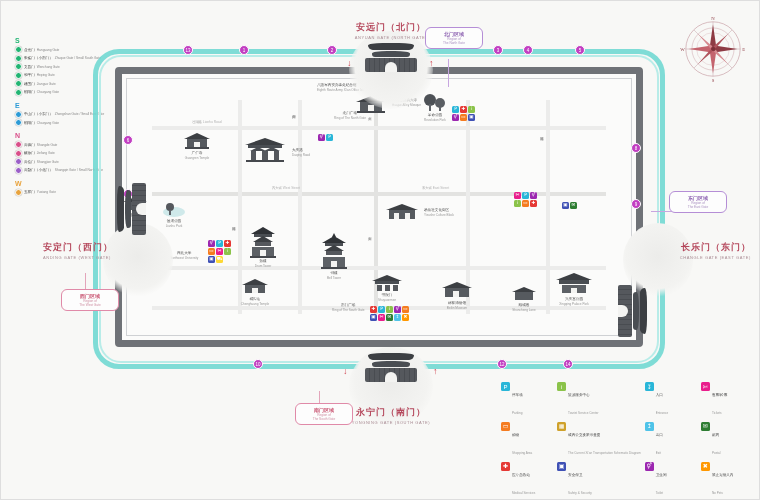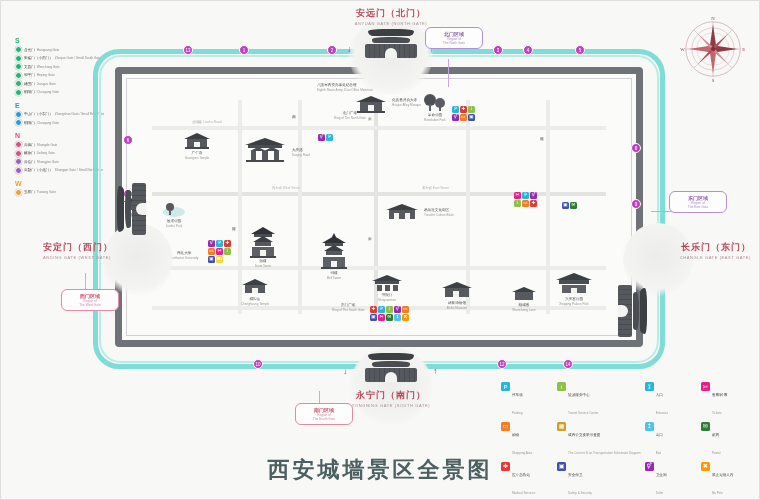--- a/index.html
+++ b/index.html
@@ -461,40 +461,40 @@
     <div class="nmark" style="left:30px;top:140px">7</div>
     <div class="nmark" style="left:538px;top:94px">8</div>
     <div class="nmark" style="left:538px;top:150px">9</div>
     <div class="nmark" style="left:160px;top:310px">10</div>
     <div class="nmark" style="left:292px;top:310px">11</div>
     <div class="nmark" style="left:404px;top:310px">12</div>
     <div class="nmark" style="left:90px;top:-4px">13</div>
     <div class="nmark" style="left:470px;top:310px">14</div>
   </div>
 
-  <div class="gate" style="left:330px;top:6px;width:120px">
+  <div class="gate" style="left:330px;top:20px;width:120px">
     <div class="gate-disc" style="left:18px;top:10px;width:84px;height:78px"></div>
     <div style="position:relative">
       <div class="gate-cn">安远门（北门）</div>
       <div class="gate-en">ANYUAN GATE  (NORTH GATE)</div>
       <div style="margin-top:3px" class="tower">
         <div class="roof"></div><div class="roof2"></div><div class="base"></div><div class="arch"></div>
       </div>
     </div>
     <span class="arrowmark" style="left:16px;top:38px;color:#d0424f">↓</span>
     <span class="arrowmark" style="left:98px;top:38px;color:#d0424f">↑</span>
   </div>
 
   <div class="gate" style="left:330px;top:352px;width:120px">
     <div class="gate-disc" style="left:18px;top:-6px;width:84px;height:78px"></div>
     <div style="position:relative">
       <div class="tower">
         <div class="roof"></div><div class="roof2"></div><div class="base"></div><div class="arch"></div>
       </div>
-      <div class="gate-cn" style="margin-top:3px">永宁门（南门）</div>
+      <div class="gate-cn" style="margin-top:20px">永宁门（南门）</div>
       <div class="gate-en">YONGNING GATE  (SOUTH GATE)</div>
     </div>
     <span class="arrowmark" style="left:12px;top:14px;color:#d0424f">↓</span>
     <span class="arrowmark" style="left:102px;top:14px;color:#d0424f">↑</span>
   </div>
 
   <div class="gate" style="left:640px;top:228px;width:110px;text-align:right">
     <div class="gate-disc" style="left:-18px;top:-6px;width:70px;height:74px"></div>
     <div style="position:relative;padding-top:12px">
       <div class="gate-cn">长乐门（东门）</div>
@@ -600,16 +600,15 @@
         </div>
       <div class="lg-item">
           <span class="lg-ic" style="background:#ff9800">✖</span>
           <span class="lg-tx"><span class="lg-cn">禁止宠物入内</span><br><span class="lg-en">No Pets</span></span>
         </div>
 
     </div>
   </div>
 
   <div class="title-wrap">
-    <div class="title-cn">西安城墙景区全景图</div>
   </div>
 
 </div>
 
 </body></html>

